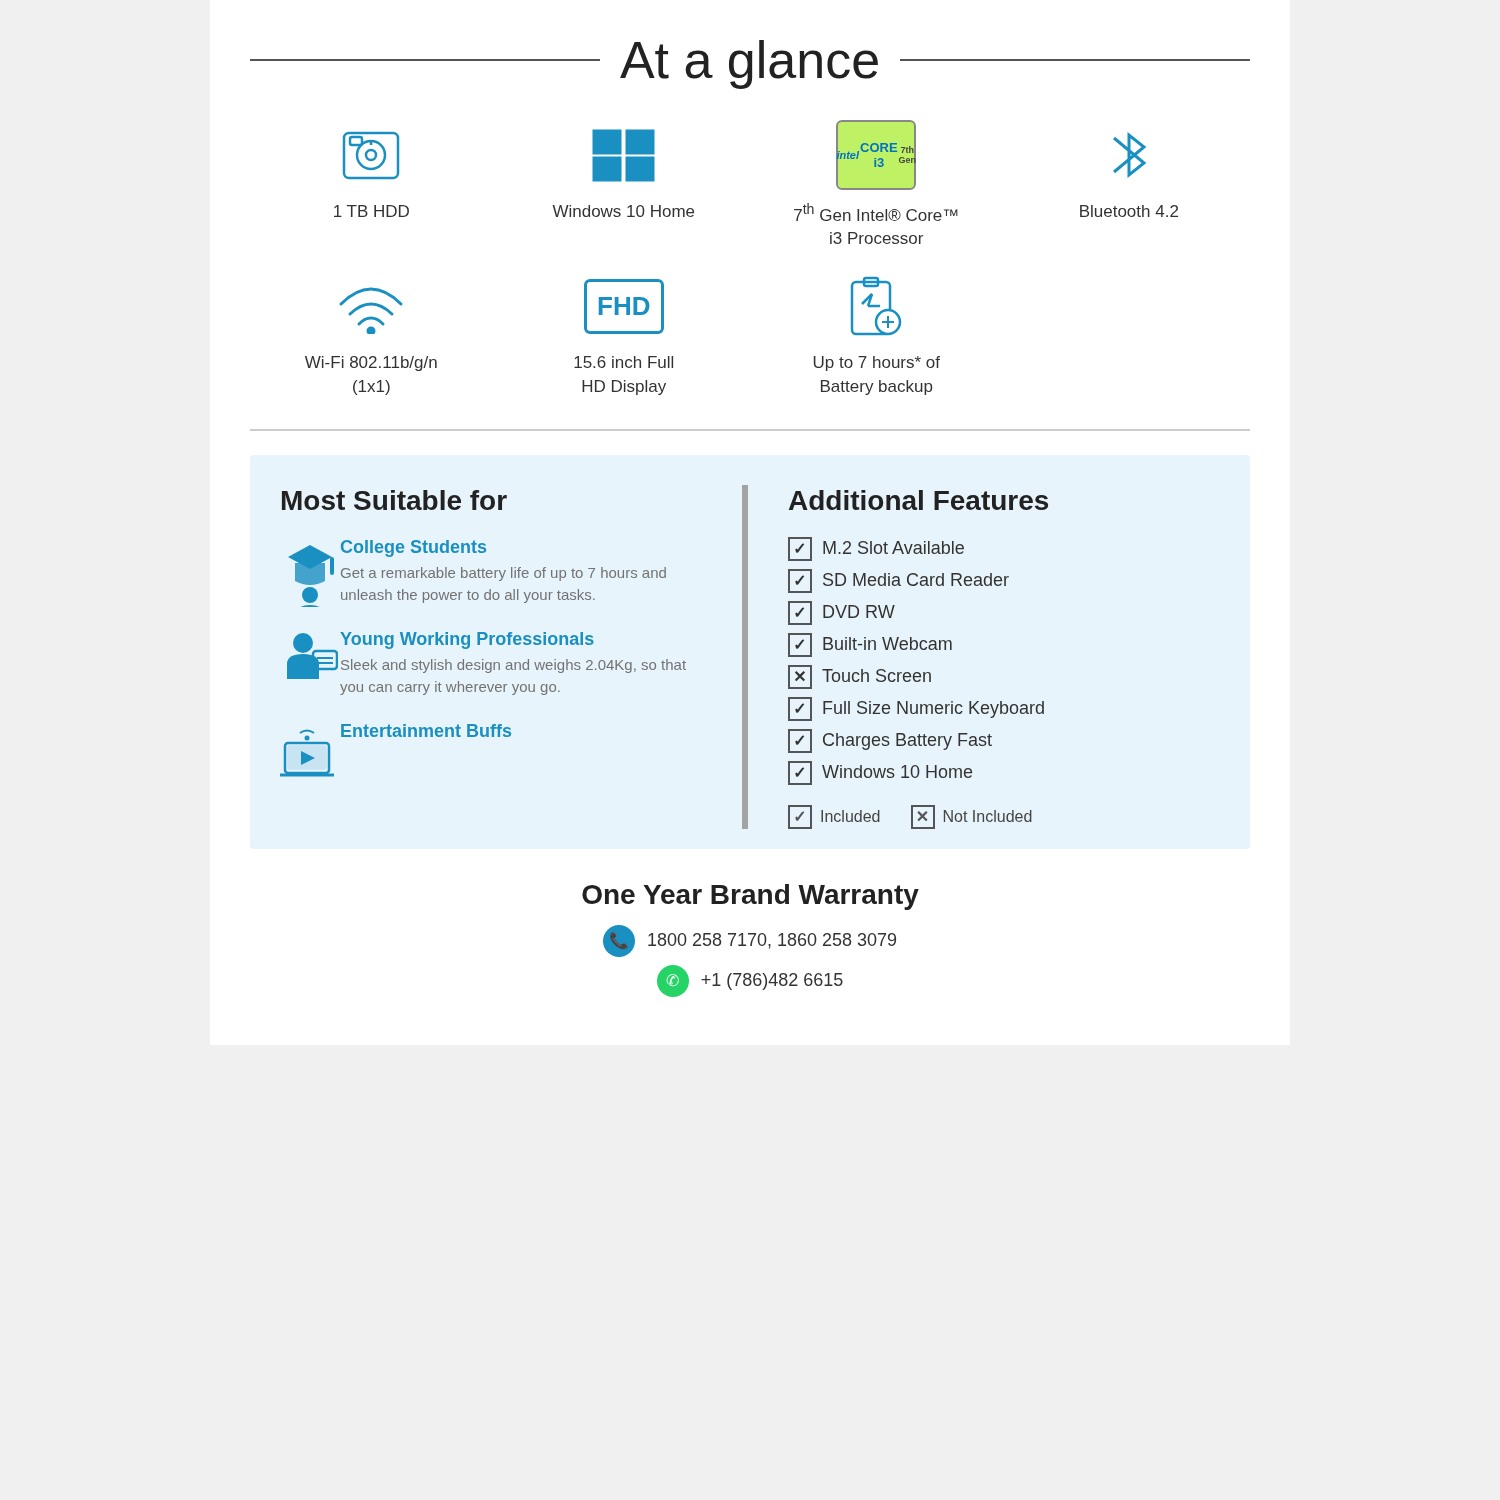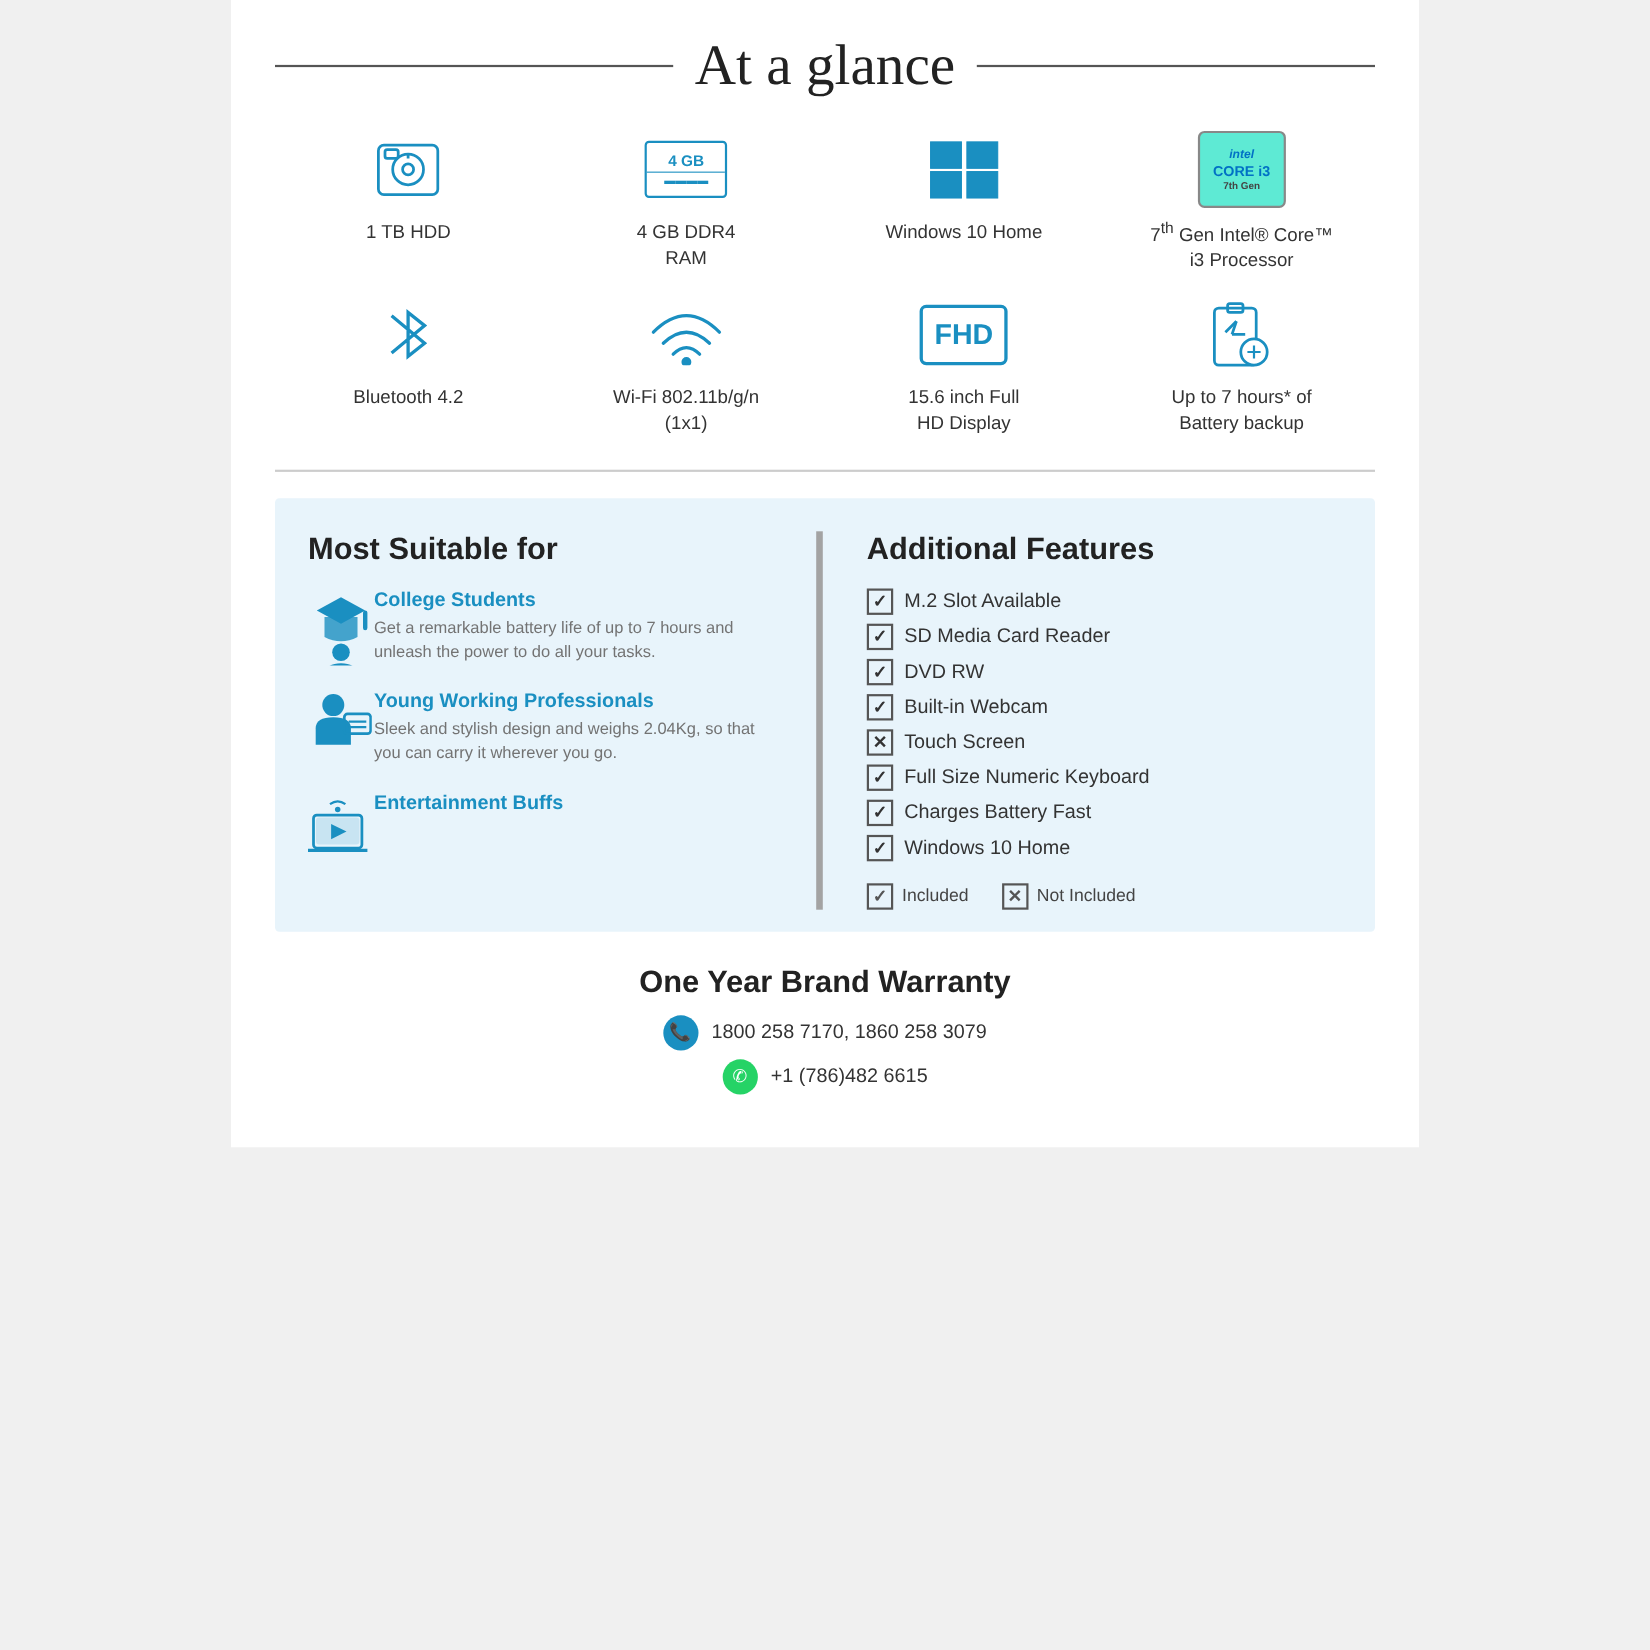--- a/index.html
+++ b/index.html
@@ -18,21 +18,20 @@
       padding: 30px 40px 40px 40px;
     }
     
     .header {
       text-align: center;
       margin-bottom: 30px;
       display: flex;
       align-items: center;
       justify-content: center;
       gap: 20px;
-      font-family: Liberation Serif, serif;
     }
     .header-line {
       flex: 1;
       height: 2px;
       background: #555;
     }
     .header-title {
       font-size: 52px;
       font-weight: 300;
       color: #222;
@@ -210,27 +209,26 @@
     .phone-icon { background: #1a8fc1; color: white; }
     .whatsapp-icon { background: #25d366; color: white; }
 
     
     .intel-badge {
       width: 80px;
       height: 70px;
       border: 2px solid #888;
       border-radius: 6px;
       display: flex;
-      flex-direction: column;
       align-items: center;
       justify-content: center;
       font-size: 9px;
       font-weight: bold;
       color: #333;
-      background: #5eead4;
+      background: #bef264;
       gap: 1px;
     }
     .intel-badge .intel-text { font-size: 11px; color: #0071c5; font-style: italic; font-weight: bold; }
     .intel-badge .core-text { font-size: 13px; color: #0071c5; font-weight: bold; }
     .intel-badge .gen-text { font-size: 9px; color: #444; }
 
     
     .fhd-badge {
       width: 80px;
       height: 55px;
@@ -282,29 +280,20 @@
             <rect x="8" y="10" width="54" height="45" rx="5" stroke="#1a8fc1" fill="none"></rect>
             <circle cx="35" cy="32" r="14" stroke="#1a8fc1" fill="none"></circle>
             <circle cx="35" cy="32" r="5" stroke="#1a8fc1" fill="none"></circle>
             <line x1="35" y1="18" x2="35" y2="22" stroke="#1a8fc1"></line>
             <rect x="14" y="14" width="12" height="8" rx="2" stroke="#1a8fc1" fill="none"></rect>
           </svg>
         </div>
         <div class="feature-label">1 TB HDD</div>
       </div>
 
-      <div class="feature-item">
-        <div class="feature-icon">
-          <div class="ram-badge">
-            <div class="ram-top">4 GB</div>
-            <div class="ram-bottom">▬▬▬▬</div>
-          </div>
-        </div>
-        <div class="feature-label">4 GB DDR4<br>RAM</div>
-      </div>
 
       <div class="feature-item">
         <div class="feature-icon">
           <svg width="65" height="55" viewBox="0 0 65 55">
             <rect x="2" y="2" width="28" height="24" fill="#1a8fc1"></rect>
             <rect x="35" y="2" width="28" height="24" fill="#1a8fc1"></rect>
             <rect x="2" y="29" width="28" height="24" fill="#1a8fc1"></rect>
             <rect x="35" y="29" width="28" height="24" fill="#1a8fc1"></rect>
           </svg>
         </div>

